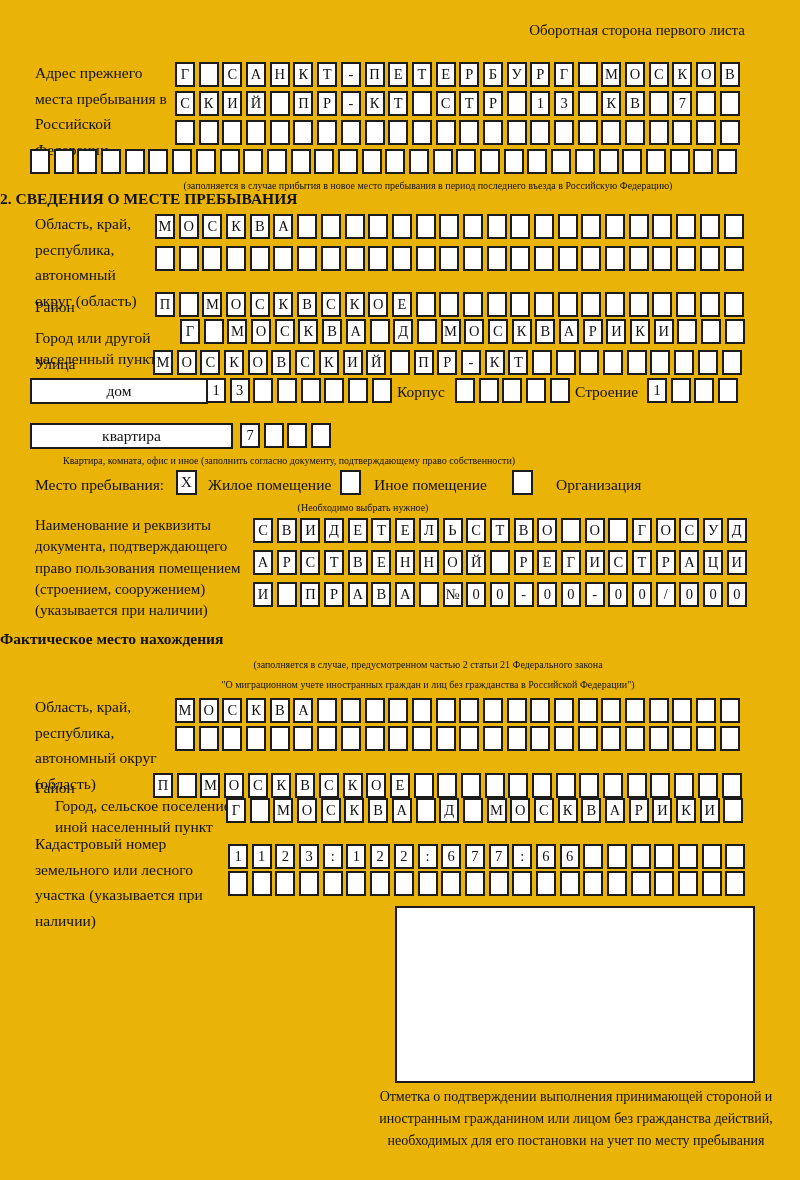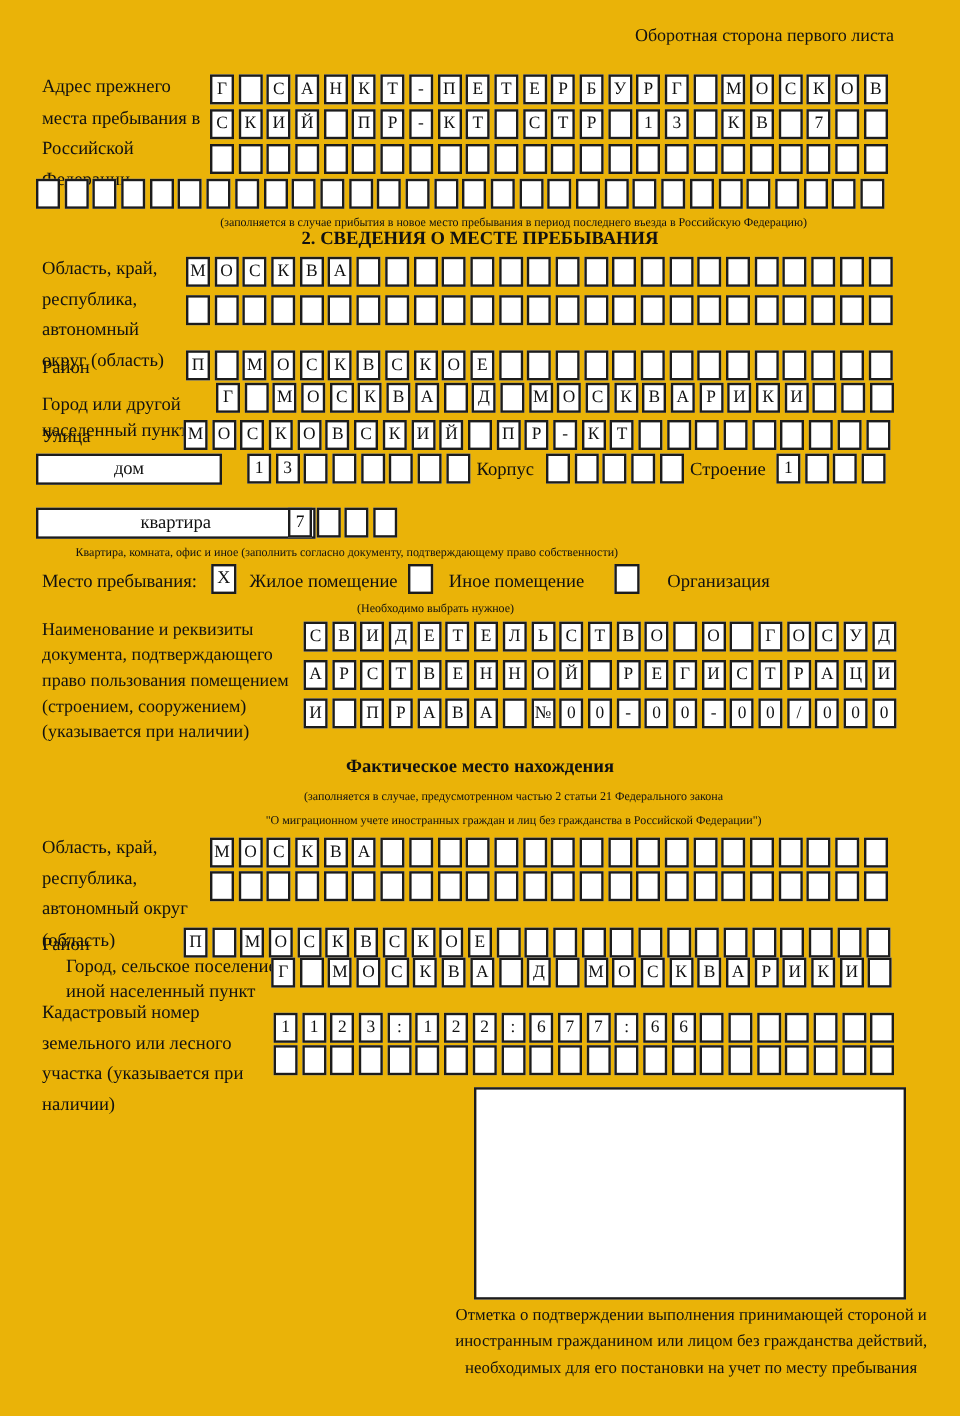--- a/index.html
+++ b/index.html
@@ -5,21 +5,21 @@
   html,body{margin:0;padding:0;background:#fff;}
   #page{
     position:relative;width:800px;height:1180px;background:#eab308;
     font-family:"Liberation Serif","DejaVu Serif",serif;color:#111;
     overflow:hidden;
   }
   .abs{position:absolute;}
   .lbl{font-size:15.5px;line-height:25.5px;}
   .lbl2{font-size:15.5px;line-height:21px;}
   .note{font-size:10px;line-height:19px;padding-left:28px;}
-  .title{font-size:15.5px;font-weight:bold;text-align:center;width:800px;left:0;}
+  .title{font-size:15.5px;font-weight:bold;text-align:left;width:800px;left:0;}
   .cellrow{display:flex;column-gap:3.7px;}
   .cell{
     box-sizing:border-box;flex:0 0 20px;width:20px;height:25px;
     border:2px solid #1c1c1c;background:#fff;
     font-size:14.5px;line-height:21px;text-align:center;overflow:hidden;
   }
   .widebox{
     box-sizing:border-box;border:2px solid #1c1c1c;height:26px;
     text-align:center;font-size:15.5px;line-height:22px;background:#fff;
   }
@@ -287,21 +287,21 @@
       <span class="cell"></span>
       <span class="cell"></span>
       <span class="cell"></span>
       <span class="cell"></span>
       <span class="cell"></span>
       <span class="cell"></span>
       <span class="cell"></span>
       <span class="cell"></span>
     </div>
 
-  <div class="abs widebox" style="left:30px;top:378px;width:155px;">дом</div>
+  <div class="abs widebox" style="left:30px;top:378px;width:178px;">дом</div>
   <div class="abs cellrow" style="left:206px;top:378px;">
       <span class="cell">1</span>
       <span class="cell">3</span>
       <span class="cell"></span>
       <span class="cell"></span>
       <span class="cell"></span>
       <span class="cell"></span>
       <span class="cell"></span>
       <span class="cell"></span>
     </div>
@@ -314,21 +314,21 @@
       <span class="cell"></span>
     </div>
   <div class="abs lbl" style="left:575px;top:379px;">Строение</div>
   <div class="abs cellrow" style="left:647px;top:378px;">
       <span class="cell">1</span>
       <span class="cell"></span>
       <span class="cell"></span>
       <span class="cell"></span>
     </div>
 
-  <div class="abs widebox" style="left:30px;top:423px;width:233px;">квартира</div>
+  <div class="abs widebox" style="left:30px;top:423px;width:203px;">квартира</div>
   <div class="abs cellrow" style="left:240px;top:423px;">
       <span class="cell">7</span>
       <span class="cell"></span>
       <span class="cell"></span>
       <span class="cell"></span>
     </div>
   <div class="abs note" style="left:35px;top:451px;width:760px;">Квартира, комната, офис и иное (заполнить согласно документу, подтверждающему право собственности)</div>
 
   <div class="abs lbl" style="left:35px;top:472px;">Место пребывания:</div>
   <span class="abs cbox" style="left:176px;top:470px;">X</span>

